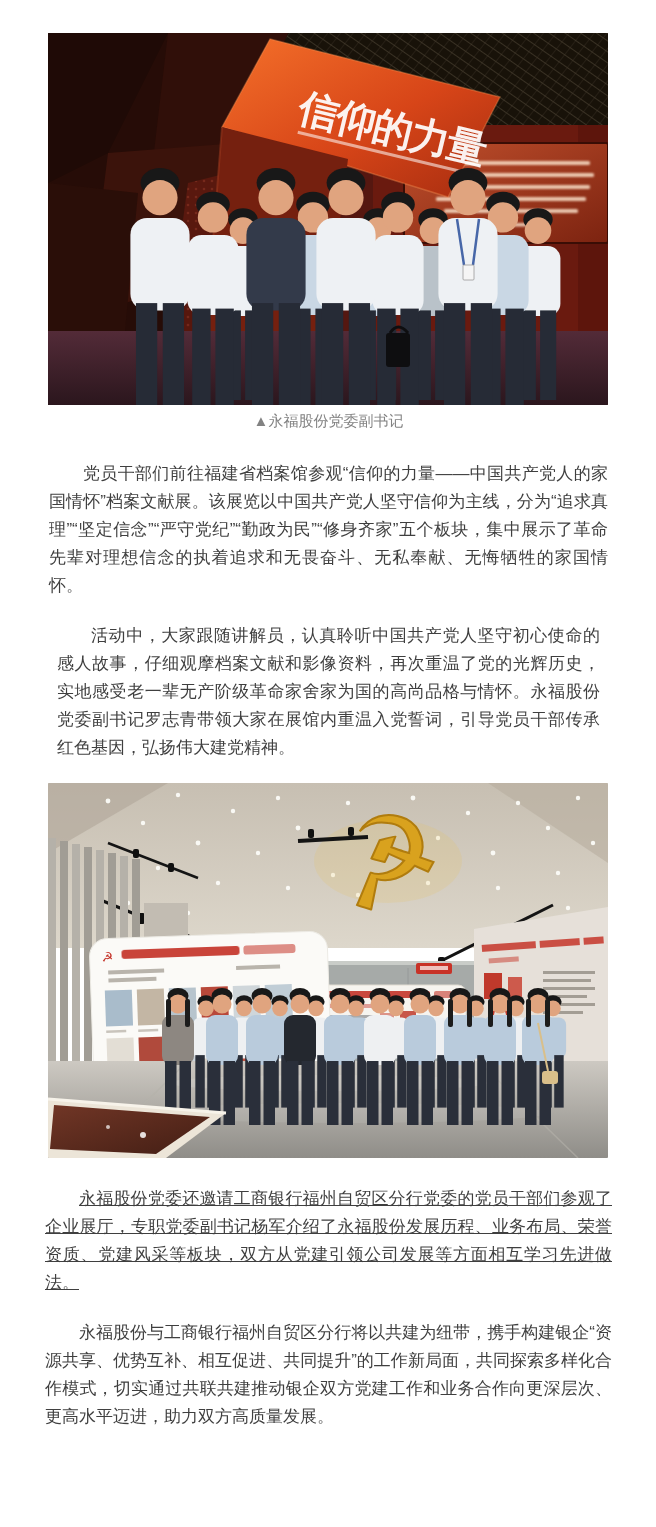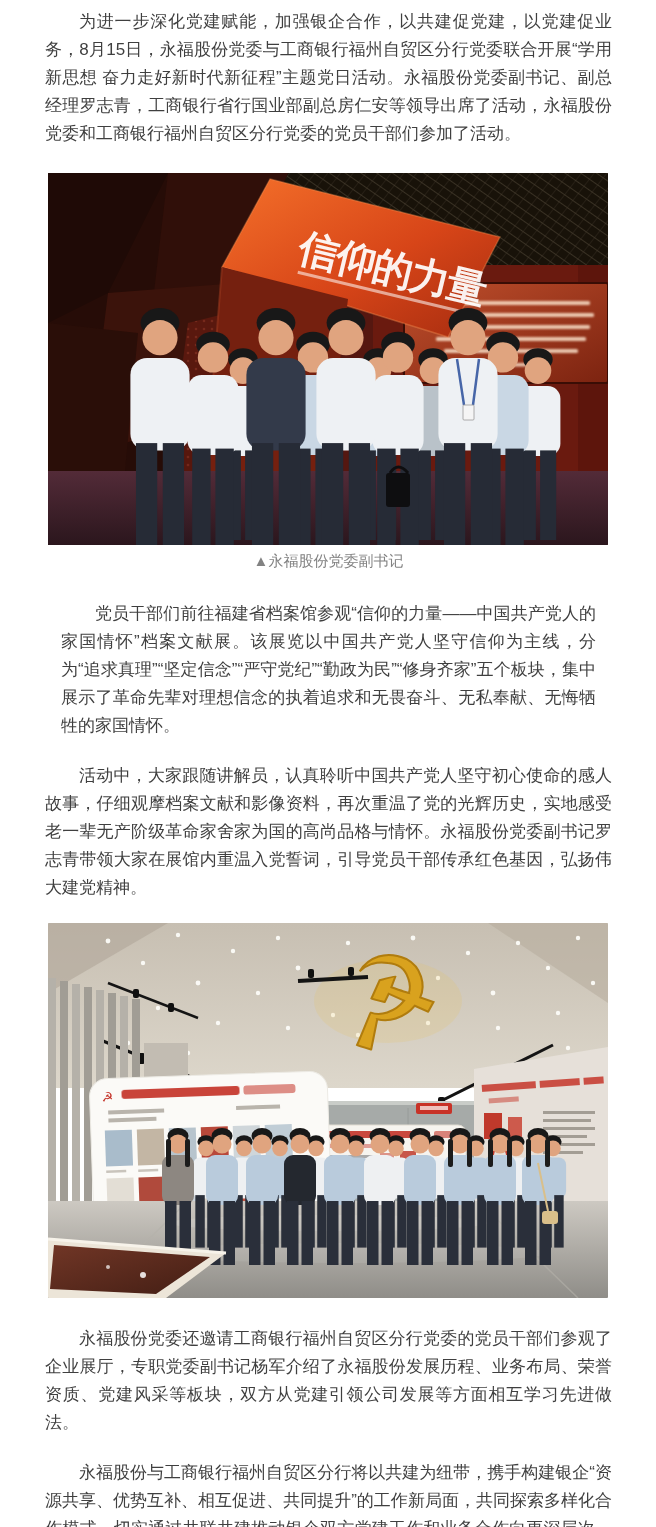--- a/index.html
+++ b/index.html
@@ -1,34 +1,33 @@
 <!DOCTYPE html>
 <html><head>
 <meta charset="utf-8">
 <style>
   html,body{margin:0;padding:0;background:#ffffff;}
   body{width:656px;font-family:"Liberation Sans","DejaVu Sans",sans-serif;}
   .article{padding:8px 44px 14px 45px;}
   .para{font-size:17px;line-height:28px;color:#3f3f3f;text-align:justify;text-indent:2em;word-break:break-all;}
   .p1{margin:0;}
-  .p2{margin:29px 16px 22px;}
-  .p3{margin:0;}
-  .p4{margin:27px 0 22px;}
+  .p2{margin:29px 4px 22px;}
+  .p3{margin:12px;}
+  .p4{margin:27px 0 22px;text-decoration:underline;}
   .p5{margin:0;}
   .fig{width:560px;margin:25px 0 0 3px;}
   .fig.second{margin-top:21px;}
   .fig svg{display:block;width:560px;height:auto;border-radius:1px;}
   .figcap{font-size:15px;line-height:21px;color:#828282;text-align:center;margin:5px 0 0;}
 </style>
 </head>
 <body>
 
 <div class="article">
 
-  <p class="para p1">为进一步深化党建赋能，加强银企合作，以共建促党建，以党建促业务，8月15日，永福股份党委与工商银行福州自贸区分行党委联合开展“学用新思想 奋力走好新时代新征程”主题党日活动。永福股份党委副书记、副总经理罗志青，工商银行省行国业部副总房仁安等领导出席了活动，永福股份党委和工商银行福州自贸区分行党委的党员干部们参加了活动。</p>
 
   <figure class="fig" style="margin:25px 0 0 3px;">
     <svg viewBox="0 0 560 372" xmlns="http://www.w3.org/2000/svg">
       <defs>
         <pattern id="grid1" width="9" height="9" patternUnits="userSpaceOnUse" patternTransform="rotate(35)">
           <rect width="9" height="9" fill="#181209"></rect>
           <line x1="0" y1="0" x2="9" y2="0" stroke="#5a4f3f" stroke-width="1"></line>
         </pattern>
         <pattern id="grid2" width="10" height="10" patternUnits="userSpaceOnUse" patternTransform="rotate(-52)">
           <line x1="0" y1="0" x2="10" y2="0" stroke="#41382c" stroke-width="1"></line>

